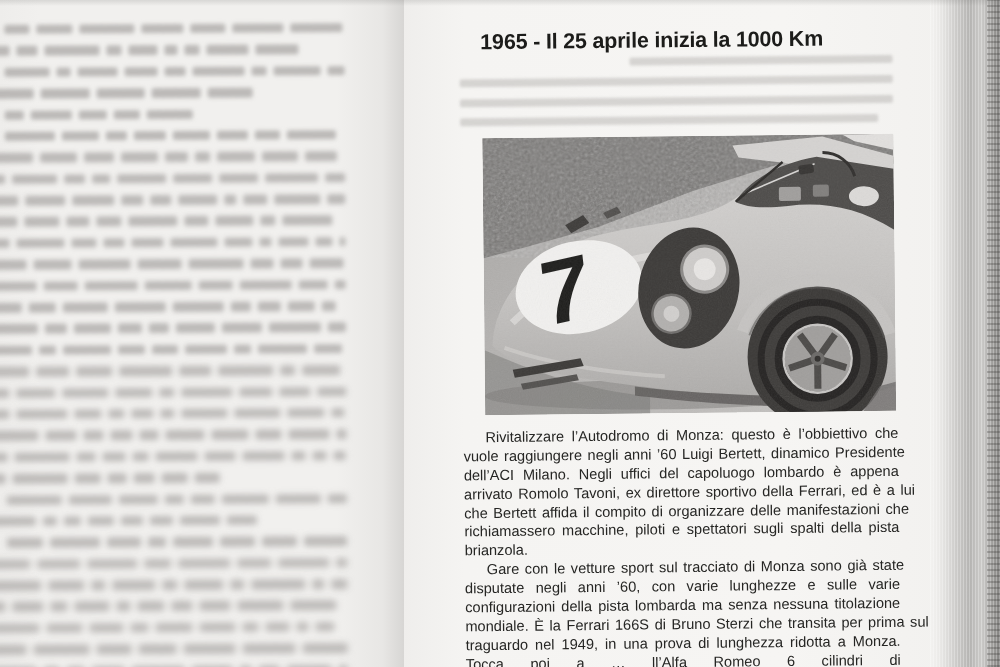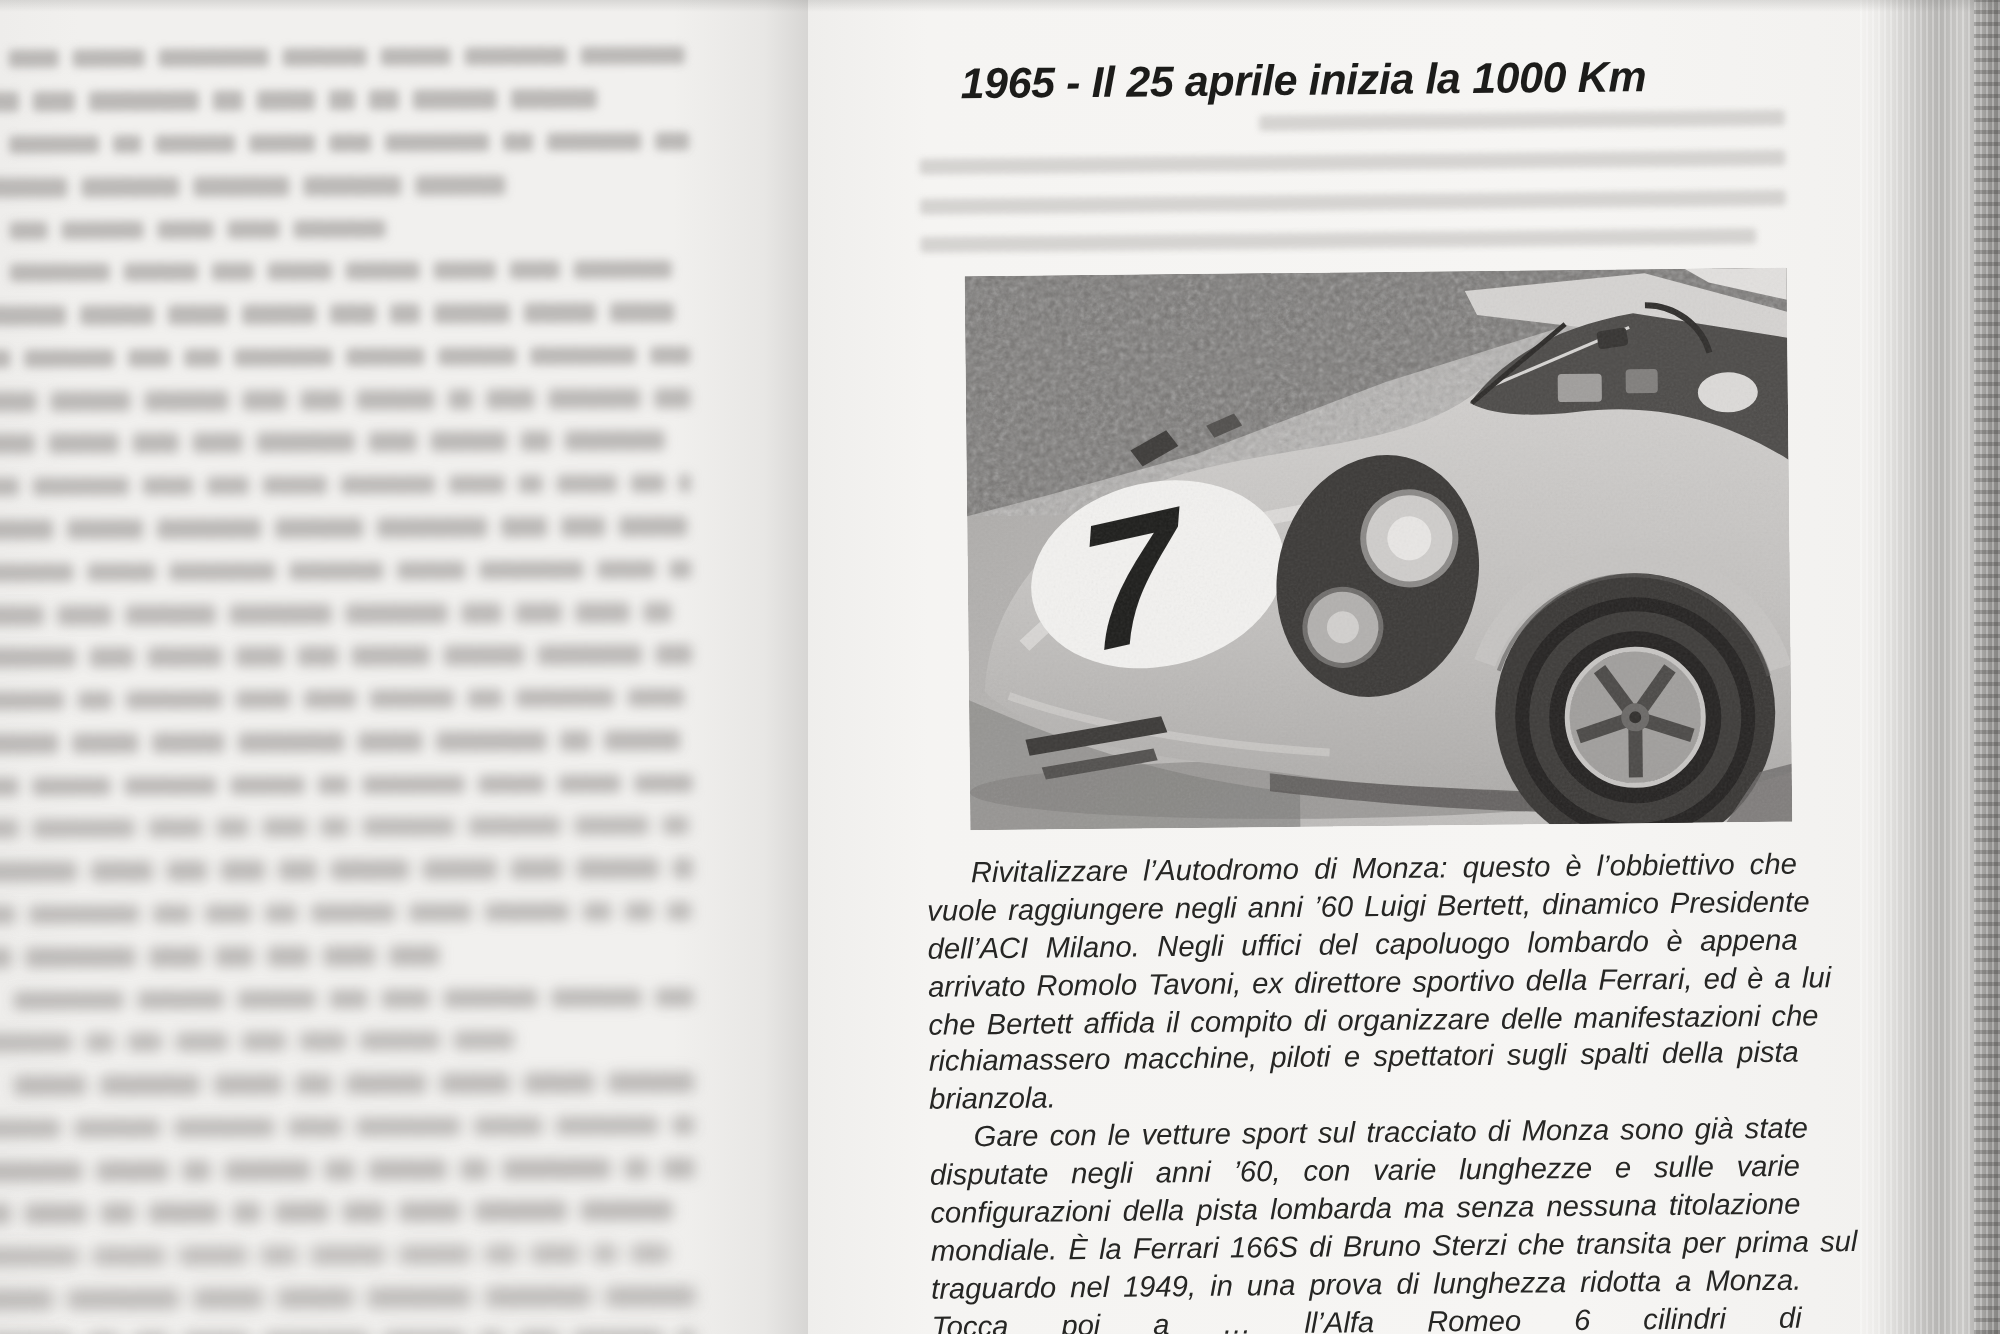--- a/index.html
+++ b/index.html
@@ -1,18 +1,18 @@
 <!DOCTYPE html>
 <html><head>
 <meta charset="utf-8">
 <style>
   html,body{margin:0;padding:0;}
   body{width:1000px;height:667px;overflow:hidden;background:#efeeec;
        font-family:"Liberation Sans",sans-serif;}
-  .scene{position:relative;width:1000px;height:667px;overflow:hidden;font-style:italic;}
+  .scene{position:relative;width:1000px;height:667px;overflow:hidden;}
 
   
   .left-page{position:absolute;left:0;top:0;width:410px;height:667px;
              background:linear-gradient(90deg,#eeedeb 0,#f1f0ee 40px,#f1f0ee 100%);}
   .left-blur{position:absolute;left:-10px;top:18px;width:360px;height:660px;
              transform:rotate(-0.3deg);}
   .bline{height:21.4px;display:flex;gap:7px;align-items:center;}
   .bword{height:9.5px;background:#8f8d8b;border-radius:2px;flex:0 0 auto;opacity:.55;}
 
   

